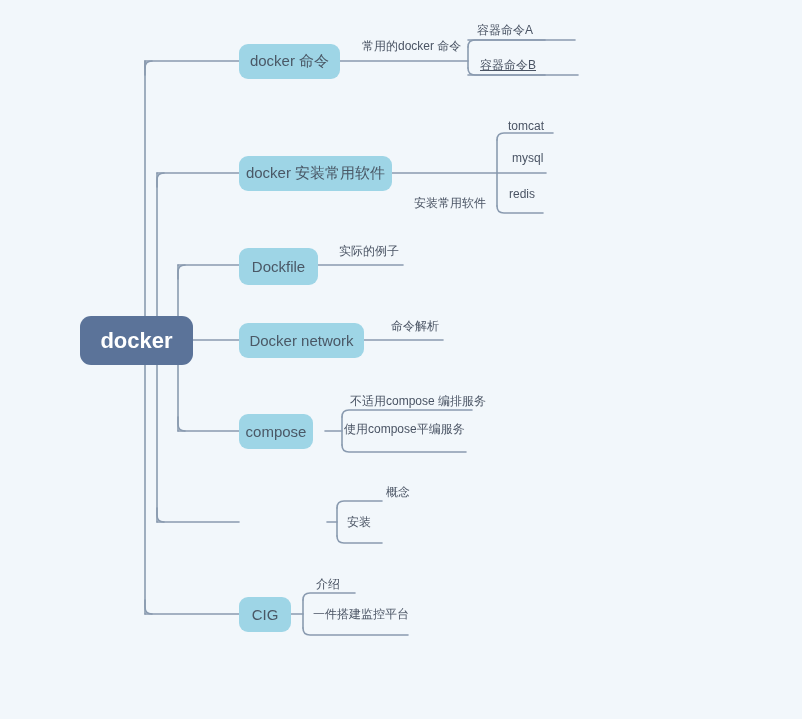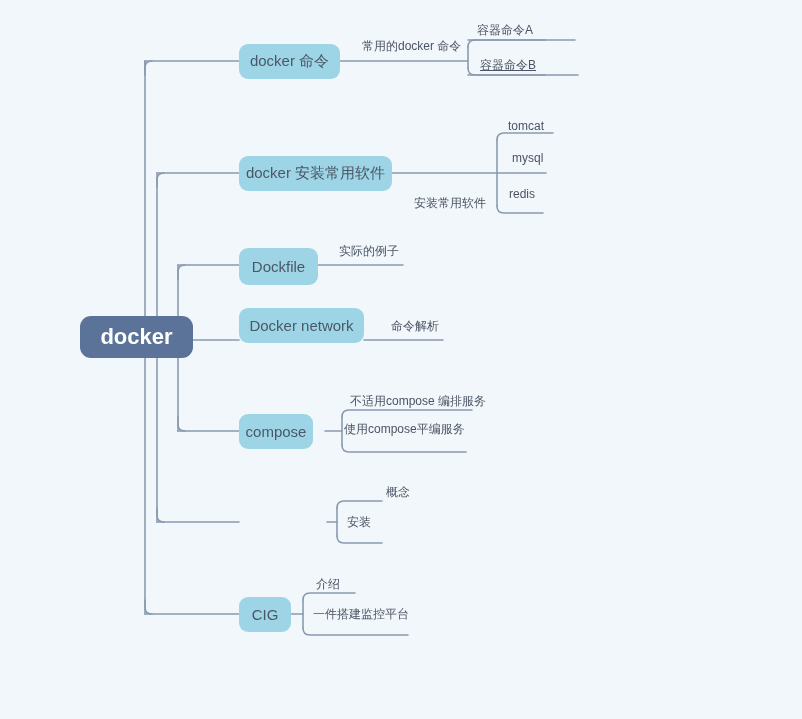--- a/index.html
+++ b/index.html
@@ -119,37 +119,37 @@
       <path d="M337,508 L337,536"></path>
       <path d="M337,536 Q337,543 344,543 L382,543"></path>
 
       <path d="M291,614 L303,614"></path>
       <path d="M303,600 Q303,593 310,593 L355,593"></path>
       <path d="M303,600 L303,628"></path>
       <path d="M303,628 Q303,635 310,635 L408,635"></path>
     </g>
   </svg>
 
-  <div class="node node-root" style="left:80px; top:316px; width:113px; height:42px;">
+  <div class="node node-root" style="left:80px; top:316px; width:113px; height:49px;">
     <span>docker</span>
   </div>
 
   <div class="node node-branch" style="left:239px; top:44px; width:101px; height:35px;">
     <span>docker 命令</span>
   </div>
 
   <div class="node node-branch" style="left:239px; top:156px; width:153px; height:35px;">
     <span>docker 安装常用软件</span>
   </div>
 
   <div class="node node-branch" style="left:239px; top:248px; width:79px; height:37px;align-items:center;">
     <span>Dockfile</span>
   </div>
 
-  <div class="node node-branch" style="left:239px; top:308px; width:125px; height:35px;">
+  <div class="node node-branch" style="left:239px; top:323px; width:125px; height:35px;">
     <span>Docker network</span>
   </div>
 
   <div class="node node-branch" style="left:239px; top:414px; width:74px; height:35px;">
     <span>compose</span>
   </div>
 
 
   <div class="node node-branch" style="left:239px; top:597px; width:52px; height:35px;">
     <span>CIG</span>

